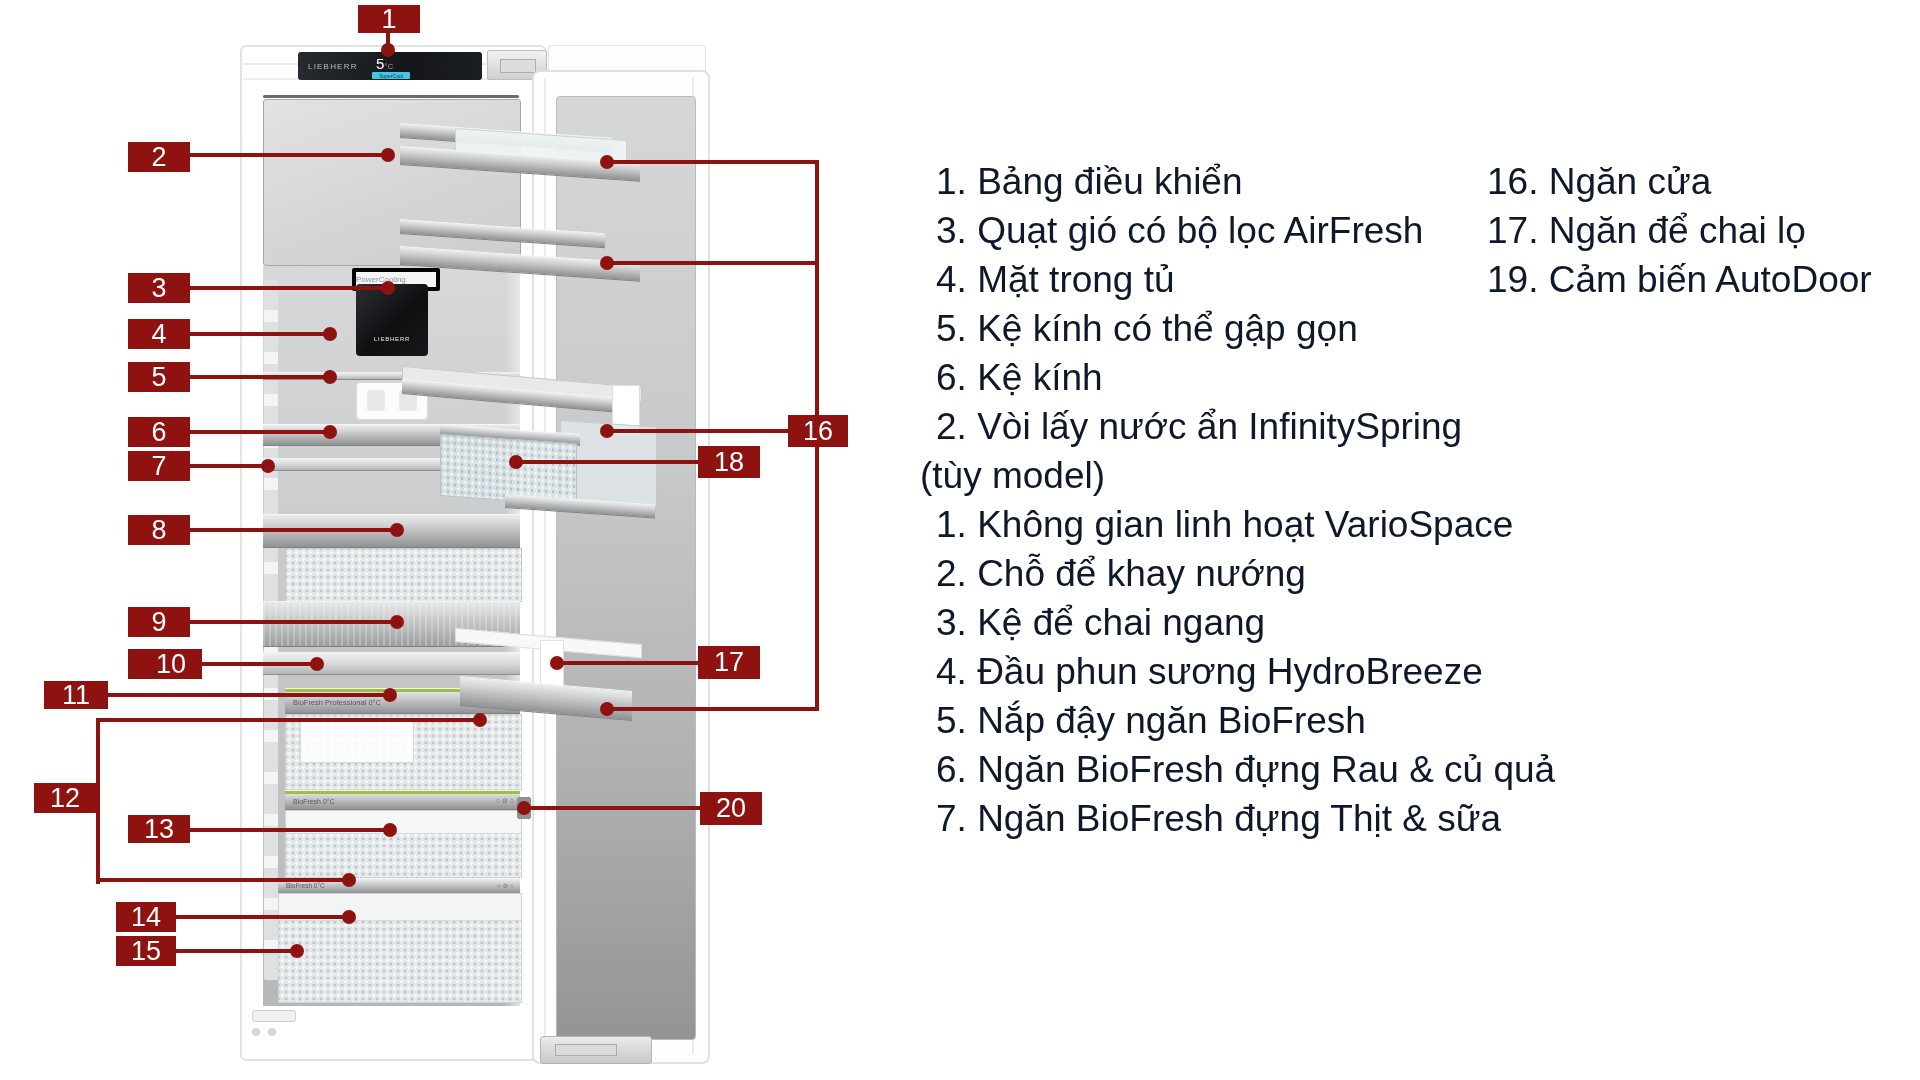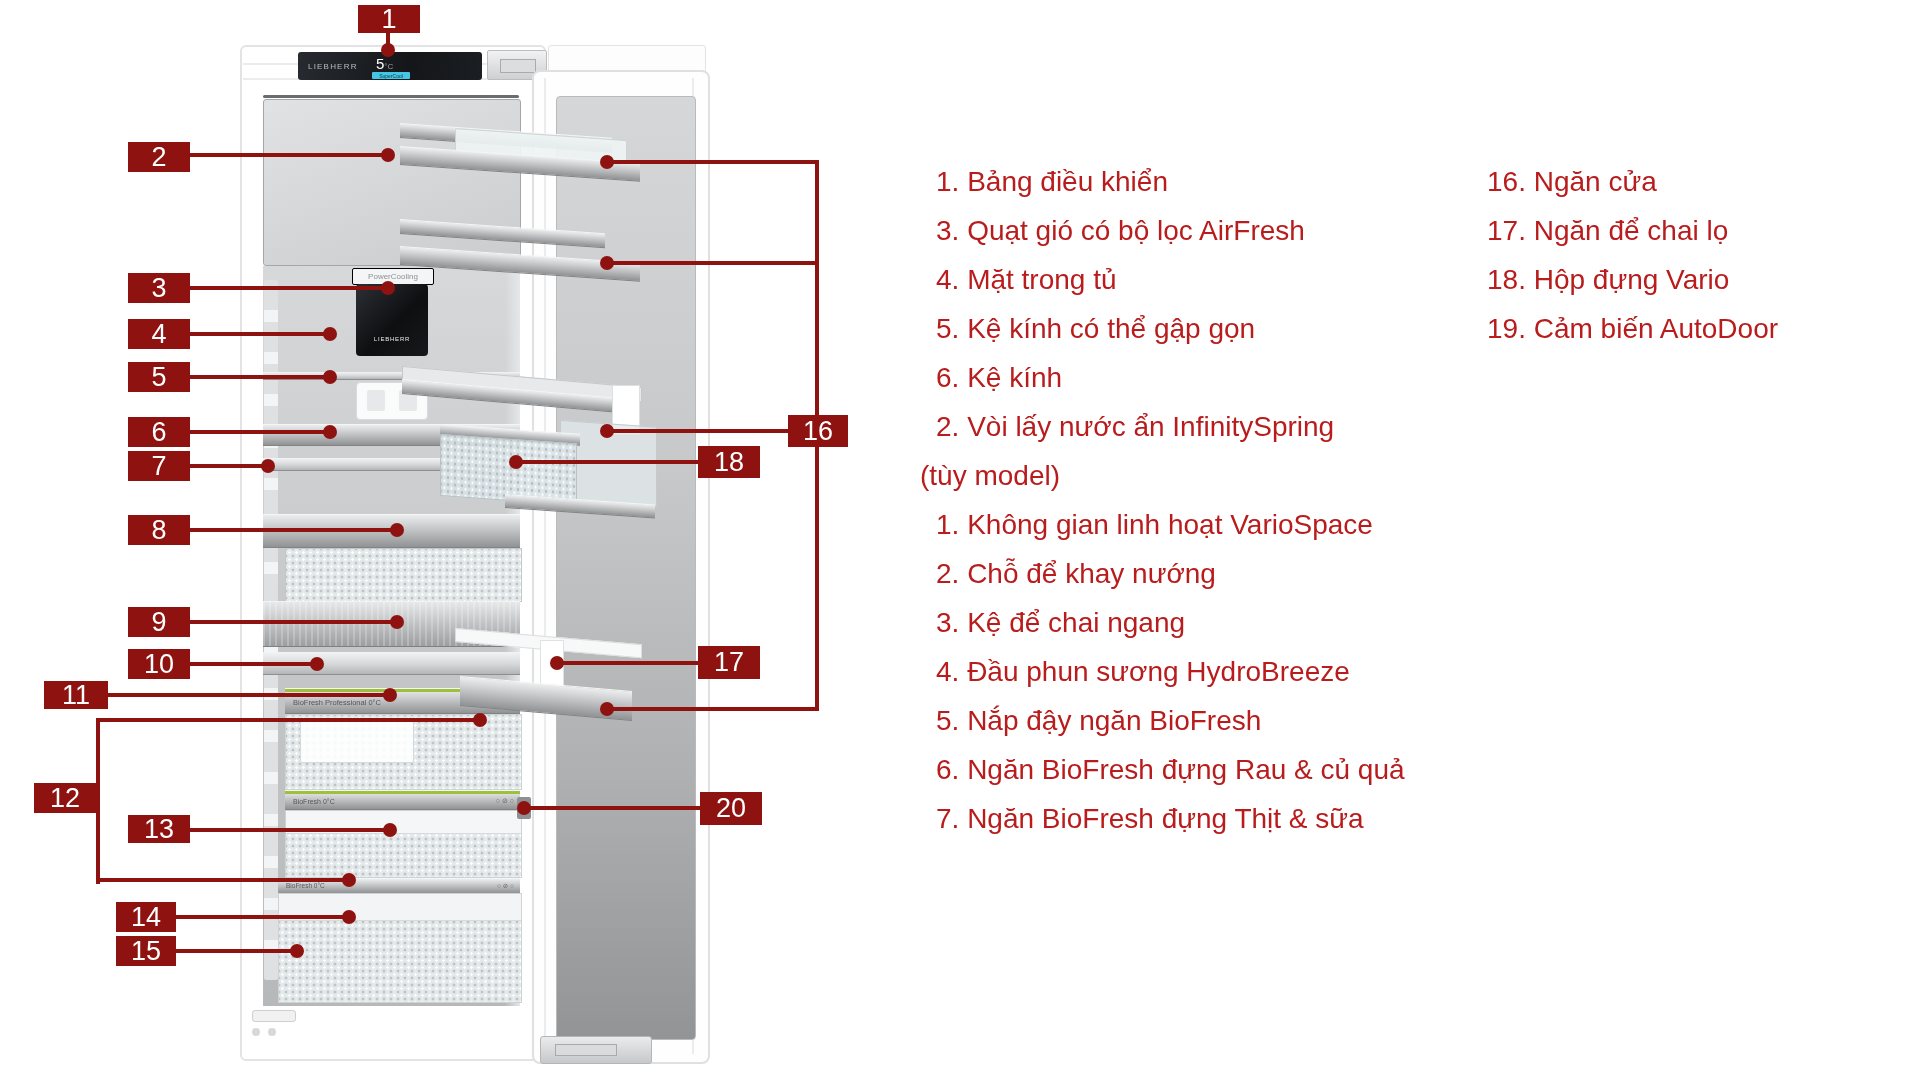--- a/index.html
+++ b/index.html
@@ -5,21 +5,21 @@
   html,body{margin:0;padding:0;background:#fff;}
   #stage{position:relative;width:1920px;height:1080px;background:#ffffff;overflow:hidden;
          font-family:"Liberation Sans",sans-serif;}
   .abs{position:absolute;}
   
   .ln{position:absolute;background:#8e1310;}
   .dot{position:absolute;width:14px;height:14px;border-radius:50%;background:#8e1310;}
   .co{position:absolute;width:62px;height:30px;background:#8e1310;color:#fff;font-size:27px;
       display:flex;align-items:center;justify-content:center;line-height:1;}
   
-  .lgcol{position:absolute;color:#b91c1c;font-size:28px;line-height:49px;white-space:nowrap;}
+  .lgcol{position:absolute;color:#0f172a;font-size:37px;line-height:49px;white-space:nowrap;}
   .lgline{height:49px;}
   .indent-less{margin-left:-16px;}
   
   .steel{background:linear-gradient(180deg,#eceded 0%,#cdced0 35%,#a8a9ab 75%,#919294 100%);
          border-top:1px solid #f4f5f5;border-bottom:1px solid #828385;}
   .brush{background-image:repeating-linear-gradient(90deg,rgba(255,255,255,.22) 0 2px,rgba(0,0,0,0) 2px 6px),
          linear-gradient(180deg,#e7e8ea 0%,#c4c5c7 45%,#9d9ea0 100%);border-top:1px solid #f2f3f3;border-bottom:1px solid #7f8082;}
   .glass{background:linear-gradient(180deg,#f3f4f5 0%,#d6d7d9 55%,#b4b5b7 100%);border-bottom:1px solid #8d8e90;}
   .mesh{background-color:#e4e9eb;
         background-image:radial-gradient(#ffffff 1px,rgba(0,0,0,0) 1.4px),radial-gradient(#b3b9bb 1px,rgba(0,0,0,0) 1.4px);
@@ -51,22 +51,22 @@
     </div>
     <div class="abs" style="left:548px;top:45px;width:156px;height:30px;background:#fdfdfd;border:1px solid #e4e4e5;border-radius:3px;"></div>
 
     <div class="abs" style="left:263px;top:95px;width:256px;height:3px;background:#6b6c6e;border-radius:2px;"></div>
     <div class="abs" style="left:263px;top:99px;width:256px;height:165px;background:linear-gradient(160deg,#e1e2e4 0%,#cbccce 100%);border:1px solid #a5a6a8;border-radius:3px;"></div>
 
     <div class="abs" style="left:263px;top:266px;width:257px;height:740px;background:linear-gradient(180deg,#d7d8da 0%,#c6c7c9 50%,#b7b8ba 100%);"></div>
     <div class="abs" style="left:264px;top:280px;width:14px;height:700px;background:repeating-linear-gradient(180deg,rgba(0,0,0,0) 0 30px,#f3f4f5 30px 42px),#dfe0e2;border-radius:2px;"></div>
     <div class="abs" style="left:505px;top:266px;width:15px;height:740px;background:linear-gradient(90deg,rgba(255,255,255,0),#e6e7e8);"></div>
 
-    <div class="abs" style="left:352px;top:268px;width:80px;height:15px;background:#f4f5f6;border:1px solid #000000;border-radius:2px;
-                display:flex;align-items:center;justify-content:center;">
+    <div class="abs" style="left:352px;top:268px;width:80px;height:15px;background:#f4f5f6;border:4px solid #000000;border-radius:2px;
+                display:flex;align-items:center;">
       <span style="font-size:8px;color:#8f9193;">PowerCooling</span>
     </div>
     <div class="abs" style="left:356px;top:284px;width:72px;height:72px;background:linear-gradient(135deg,#2c2f34 0%,#0e0f11 55%,#17181b 100%);border-radius:4px;
                 display:flex;align-items:flex-end;justify-content:center;">
       <span style="font-size:6px;letter-spacing:.8px;color:#e8e9ea;margin-bottom:14px;">LIEBHERR</span>
     </div>
 
     <div class="abs glass" style="left:263px;top:372px;width:257px;height:7px;"></div>
     <div class="abs" style="left:356px;top:382px;width:70px;height:36px;background:#fafbfb;border:1px solid #d9dadb;border-radius:4px;">
       <div class="abs" style="left:10px;top:7px;width:18px;height:21px;background:#e7e8e9;border-radius:2px;"></div>
@@ -191,21 +191,21 @@
 
   <div class="co" style="left:358px;top:5px;height:28px;">1</div>
   <div class="co" style="left:128px;top:142px;">2</div>
   <div class="co" style="left:128px;top:273px;">3</div>
   <div class="co" style="left:128px;top:319px;">4</div>
   <div class="co" style="left:128px;top:362px;">5</div>
   <div class="co" style="left:128px;top:417px;">6</div>
   <div class="co" style="left:128px;top:451px;">7</div>
   <div class="co" style="left:128px;top:515px;">8</div>
   <div class="co" style="left:128px;top:607px;">9</div>
-  <div class="co" style="left:128px;top:649px;">10</div>
+  <div class="co" style="left:128px;top:649px;padding-left:12px;">10</div>
   <div class="co" style="left:44px;top:681px;width:64px;height:28px;">11</div>
   <div class="co" style="left:34px;top:783px;">12</div>
   <div class="co" style="left:128px;top:815px;height:28px;">13</div>
   <div class="co" style="left:116px;top:902px;width:60px;">14</div>
   <div class="co" style="left:116px;top:936px;width:60px;">15</div>
   <div class="co" style="left:788px;top:415px;width:60px;height:32px;">16</div>
   <div class="co" style="left:698px;top:646px;height:33px;text-align:center;">17</div>
   <div class="co" style="left:698px;top:446px;height:32px;">18</div>
   <div class="co" style="left:700px;top:792px;height:33px;">20</div>
 
@@ -221,17 +221,16 @@
     <div class="lgline">2. Chỗ để khay nướng</div>
     <div class="lgline">3. Kệ để chai ngang</div>
     <div class="lgline">4. Đầu phun sương HydroBreeze</div>
     <div class="lgline">5. Nắp đậy ngăn BioFresh</div>
     <div class="lgline">6. Ngăn BioFresh đựng Rau &amp; củ quả</div>
     <div class="lgline">7. Ngăn BioFresh đựng Thịt &amp; sữa</div>
   </div>
   <div class="lgcol" style="left:1487px;top:157px;">
     <div class="lgline">16. Ngăn cửa</div>
     <div class="lgline">17. Ngăn để chai lọ</div>
-    <div class="lgline">18. Hộp đựng Vario</div>
     <div class="lgline">19. Cảm biến AutoDoor</div>
   </div>
 
 </div>
 
 </body></html>

